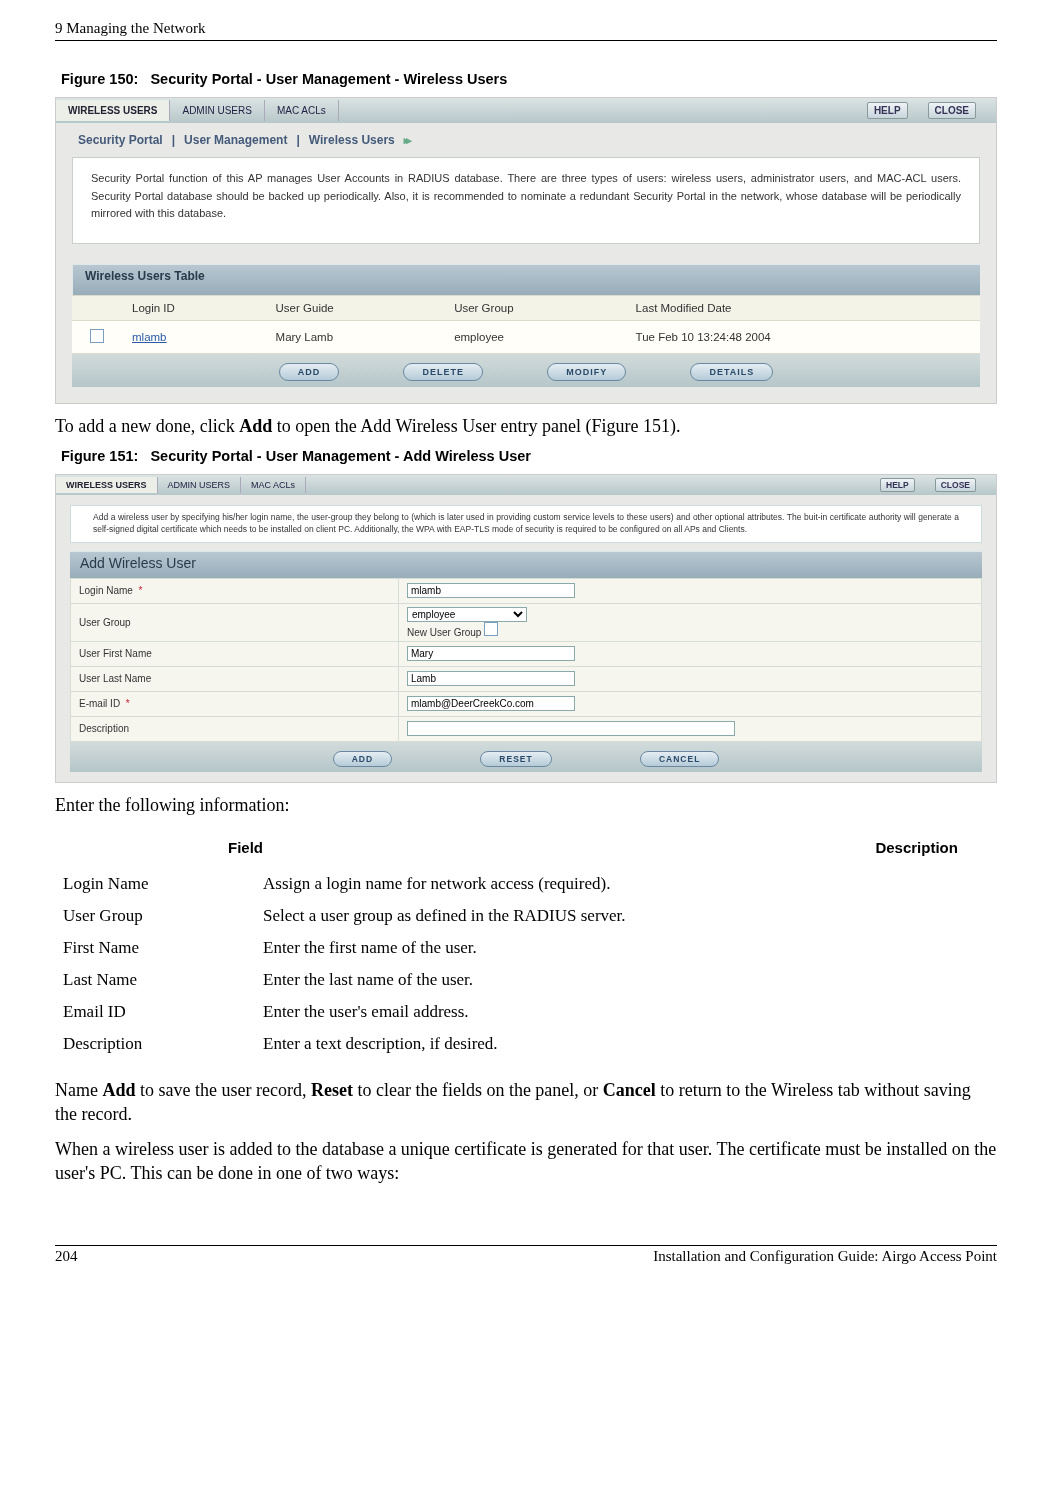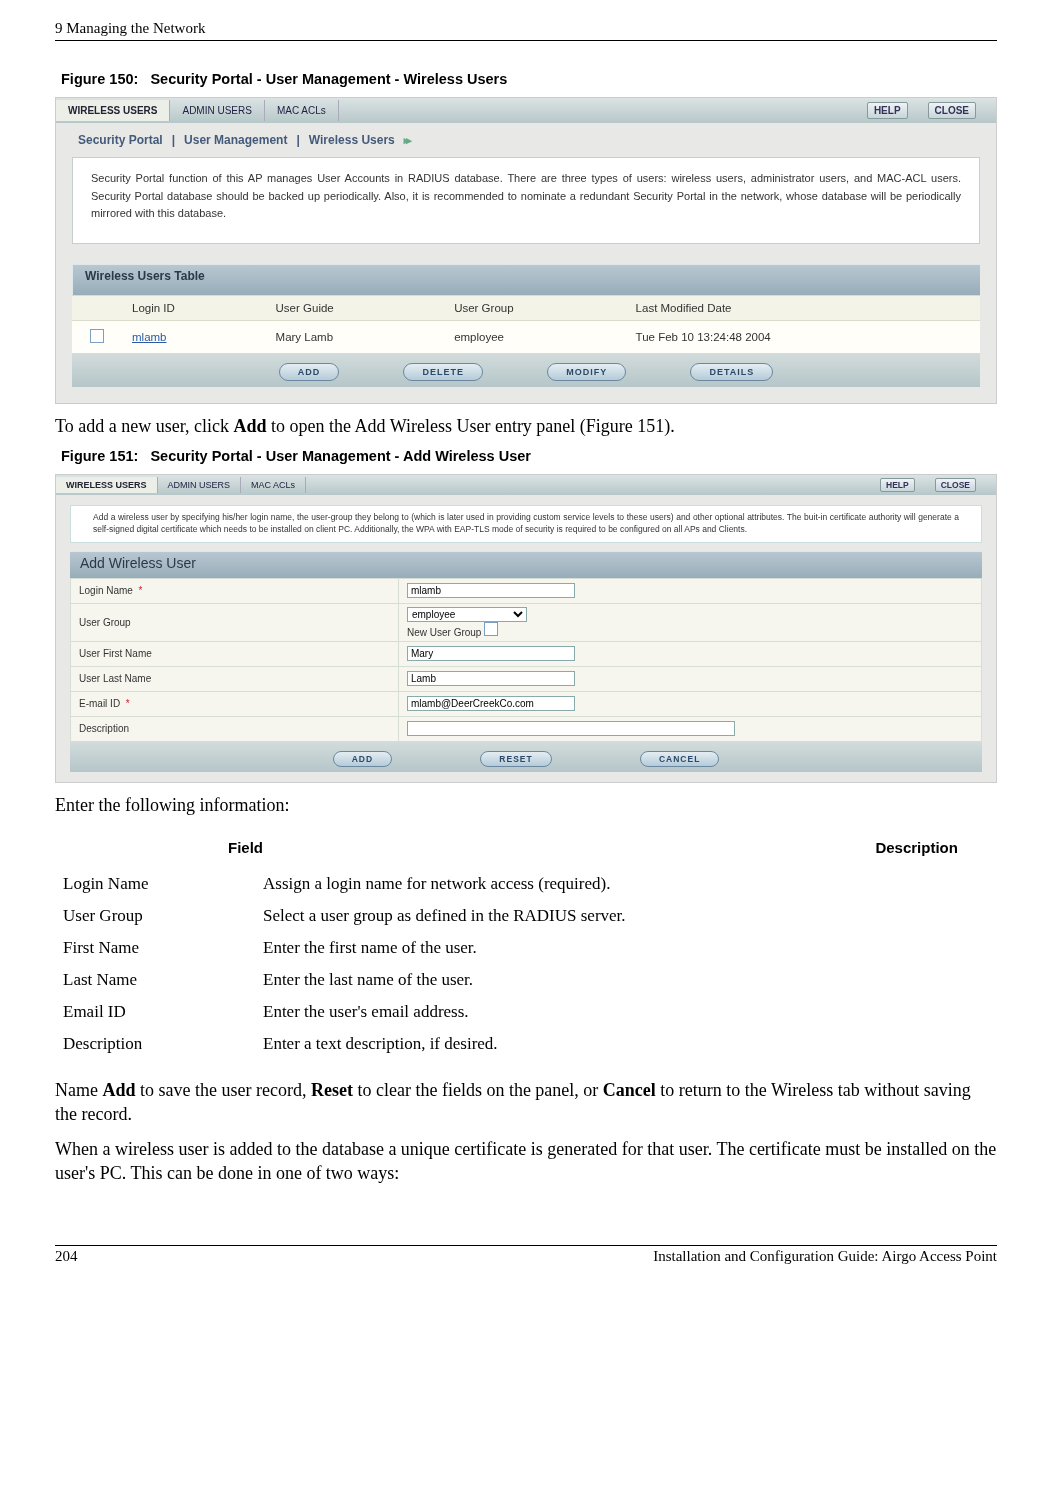--- a/index.html
+++ b/index.html
@@ -99,21 +99,21 @@
       <div class="btnrow">
         <span class="pillbtn">ADD</span>
         <span class="pillbtn">DELETE</span>
         <span class="pillbtn">MODIFY</span>
         <span class="pillbtn">DETAILS</span>
       </div>
     </div>
   </div>
 
   <p class="body-text">
-    <span>To add a new user, click </span><b>Add</b><span> to open the Add Wireless User entry panel (Figure 151).</span>
+    <span>To add a new done, click </span><b>Add</b><span> to open the Add Wireless User entry panel (Figure 151).</span>
   </p>
 
   <div class="figure-title">
     <span>Figure 151:</span>&nbsp;&nbsp;&nbsp;<span>Security Portal - User Management - Add Wireless User</span>
   </div>
 
   <div class="screenshot small">
     <div class="tabbar">
       <div class="tab active">WIRELESS USERS</div>
       <div class="tab">ADMIN USERS</div>

